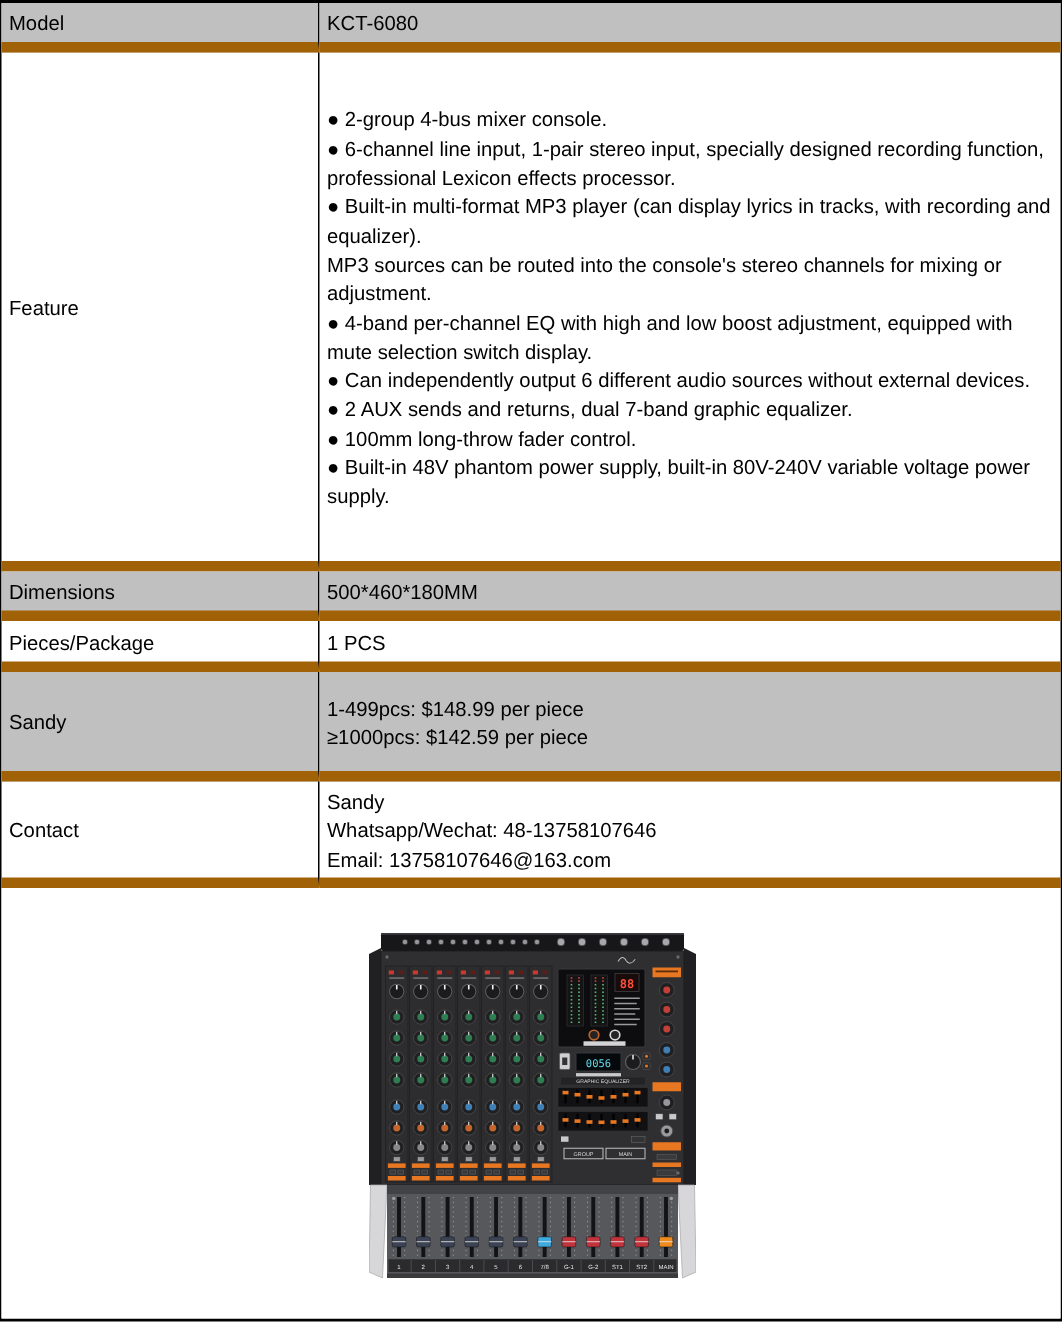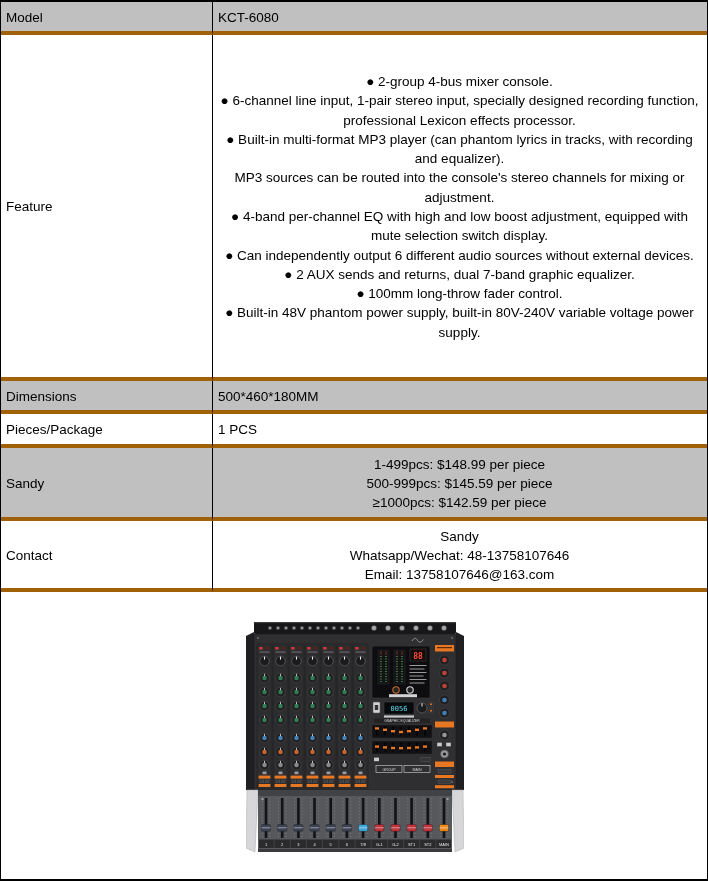--- a/index.html
+++ b/index.html
@@ -11,29 +11,29 @@
   .spec-table{
     position:absolute;left:0;top:0;width:708px;height:881px;
     box-sizing:border-box;
     border:1px solid #000;border-top-width:2px;border-bottom-width:2px;
     display:grid;
     grid-template-columns:212px 1fr;
     grid-template-rows:33px 346px 33px 34px 73px 71px 1fr;
   }
   .cell{
     box-sizing:border-box;
-    border-bottom:4px solid #a16207;
+    border-bottom:7px solid #a16207;
     display:flex;align-items:center;
     padding:2px 6px 0 5px;
     line-height:19.3px;
     overflow:hidden;
   }
   .cell.label{border-right:1px solid #000;}
   .cell.shaded{background:#c0c0c0;}
-  .cell .lines{width:100%;text-align:center;}
+  .cell .lines{width:100%;}
   .image-row{
     grid-column:1 / -1;
     border-bottom:none;
     position:relative;
     padding:0;
     background:#fff;
     text-align:right;
   }
   .mixer-wrap{position:absolute;left:245px;top:30px;width:218px;height:232px;}
   svg text{user-select:none;}
@@ -50,21 +50,21 @@
     <span>KCT-6080</span>
   </div>
 
   <div class="cell label">
     <span>Feature</span>
   </div>
   <div class="cell">
     <div class="lines">
       <div>● 2-group 4-bus mixer console.</div>
       <div>● 6-channel line input, 1-pair stereo input, specially designed recording function, professional Lexicon effects processor.</div>
-      <div>● Built-in multi-format MP3 player (can phantom lyrics in tracks, with recording and equalizer).</div>
+      <div>● Built-in multi-format MP3 player (can display lyrics in tracks, with recording and equalizer).</div>
       <div>MP3 sources can be routed into the console's stereo channels for mixing or adjustment.</div>
       <div>● 4-band per-channel EQ with high and low boost adjustment, equipped with mute selection switch display.</div>
       <div>● Can independently output 6 different audio sources without external devices.</div>
       <div>● 2 AUX sends and returns, dual 7-band graphic equalizer.</div>
       <div>● 100mm long-throw fader control.</div>
       <div>● Built-in 48V phantom power supply, built-in 80V-240V variable voltage power supply.</div>
     </div>
   </div>
 
   <div class="cell label shaded">
@@ -80,21 +80,20 @@
   <div class="cell">
     <span>1 PCS</span>
   </div>
 
   <div class="cell label shaded">
     <span>Sandy</span>
   </div>
   <div class="cell shaded">
     <div class="lines">
       <div>1-499pcs: $148.99 per piece</div>
-      <div>500-999pcs: $145.59 per piece</div>
       <div>≥1000pcs: $142.59 per piece</div>
     </div>
   </div>
 
   <div class="cell label">
     <span>Contact</span>
   </div>
   <div class="cell">
     <div class="lines">
       <div>Sandy</div>

